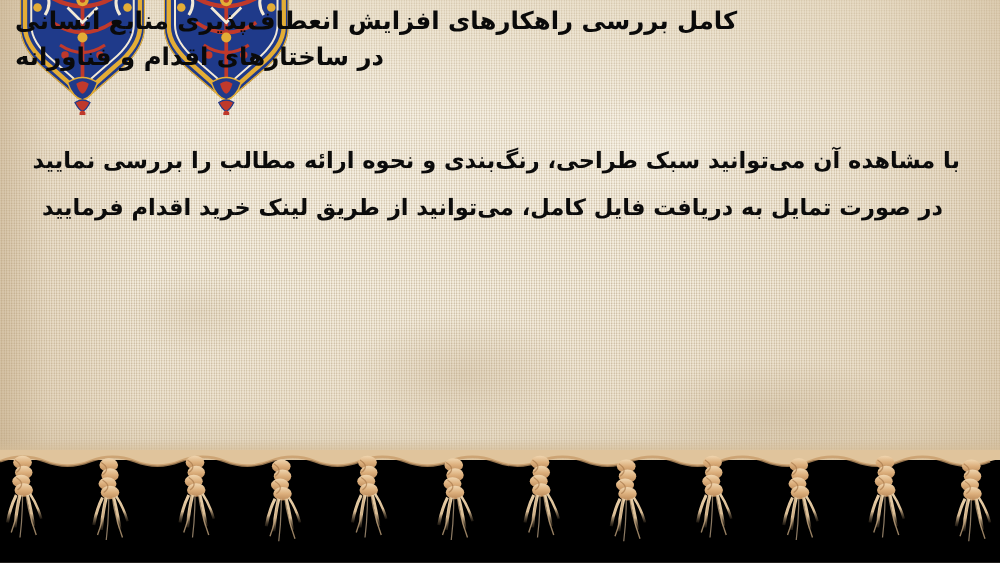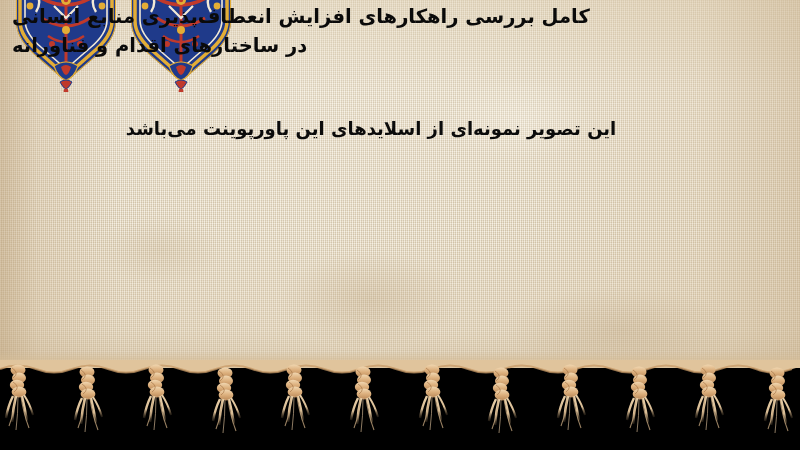--- a/index.html
+++ b/index.html
@@ -251,21 +251,22 @@
   </svg>
 
   <div class="text-layer">
 
     <div class="title-block">
       <div class="title-line l1">کامل بررسی راهکارهای افزایش انعطاف‌پذیری منابع انسانی</div>
       <div class="title-line l2">در ساختارهای اقدام و فناورانه</div>
     </div>
 
     <div class="body-block">
-      <div class="body-line b1">این تصویر نمونه‌ای از اسلایدهای این پاورپوینت می‌باشد</div>
+      <div class="body-line b2">با مشاهده آن می‌توانید سبک طراحی، رنگ‌بندی و نحوه ارائه مطالب را بررسی نمایید</div>
+      <div class="body-line b3">در صورت تمایل به دریافت فایل کامل، می‌توانید از طریق لینک خرید اقدام فرمایید</div>
     </div>
 
   </div>
 
   <div class="carpet-bottom-edge"></div>
   <div class="black-band"></div>
 
   <svg class="fringe-layer" viewBox="0 0 800 90" xmlns="http://www.w3.org/2000/svg">
     <defs>
       <linearGradient id="cordGrad" x1="0" y1="0" x2="0" y2="1">

